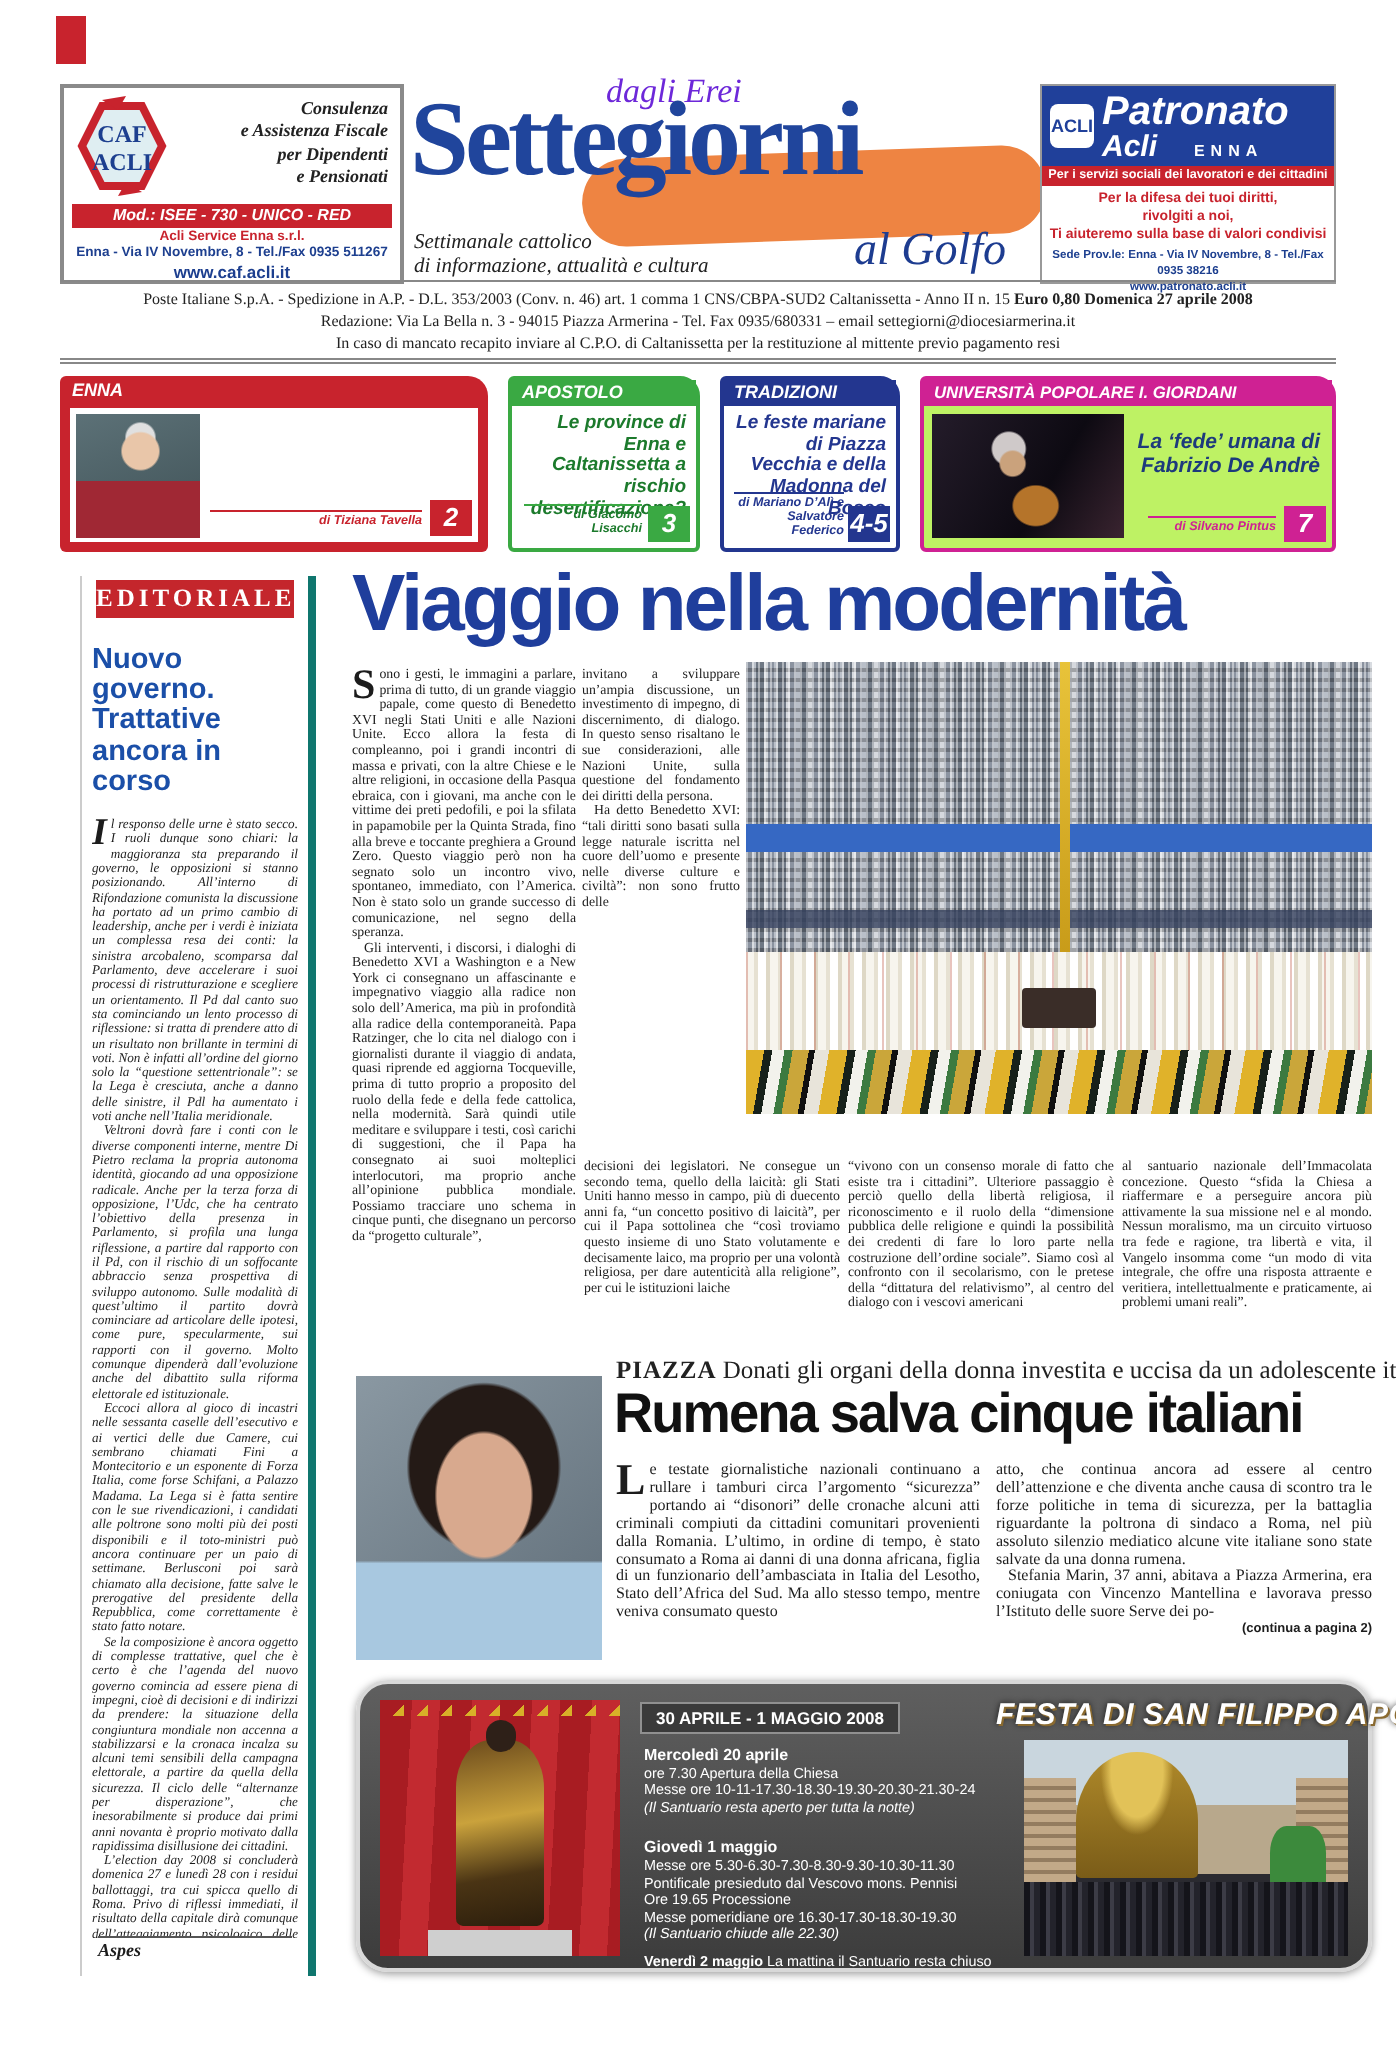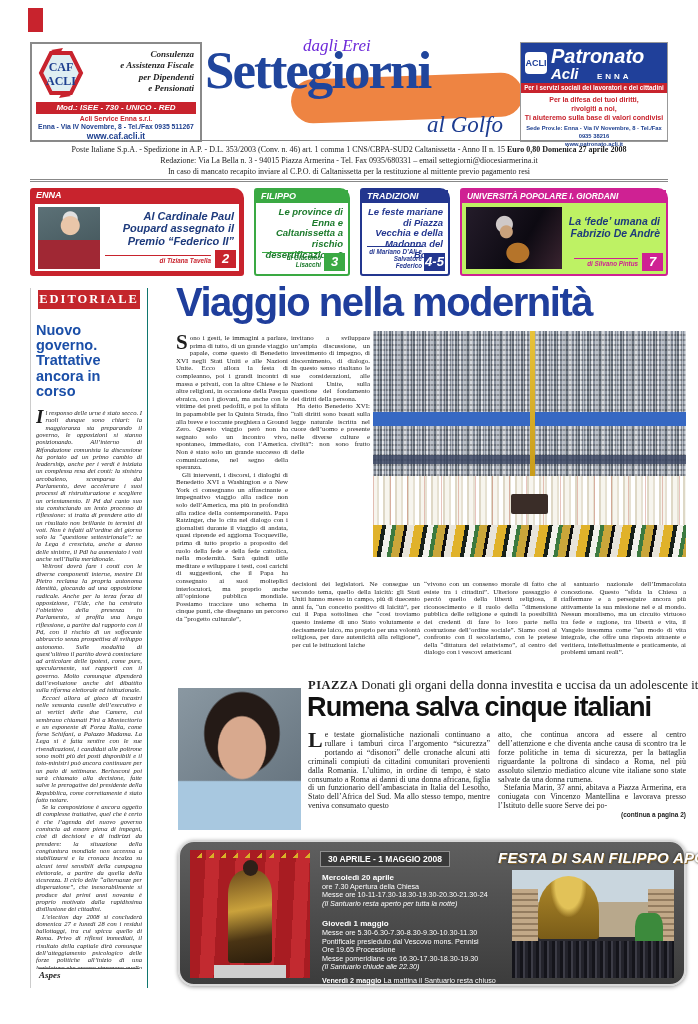--- a/index.html
+++ b/index.html
@@ -80,21 +80,21 @@
   .b3-label{position:absolute;left:0;top:0;width:100%;height:13px;background:#cf2193;line-height:13px;padding-left:5px;box-sizing:border-box;font-size:8.4px;}
   .b3-photo{position:absolute;left:4px;top:17px;width:96px;height:62px;
     background:radial-gradient(circle at 42% 40%,#caa27c 0 6px,rgba(0,0,0,0) 7px),
                radial-gradient(circle at 40% 28%,#cfc9c9 0 8px,rgba(0,0,0,0) 9px),
                radial-gradient(ellipse at 54% 74%,#b5742a 0 11px,rgba(0,0,0,0) 12px),
                linear-gradient(120deg,#241c2a,#0d0a12 60%,#3a2430);}
   .b3-title{position:absolute;left:104px;right:6px;top:26px;color:#1d3a7c;font-size:10.5px;}
   .b3-byline{position:absolute;left:112px;right:28px;bottom:6px;color:#cf2193;border-top:1px solid #cf2193;padding-top:2px;}
   .b3-page{background:#cf2193;}
   
-  .editorial{left:30px;top:288px;width:118px;height:700px;border-left:1px solid #ccc;border-right:1px solid #0f766e;box-sizing:border-box;padding:0 5px;}
+  .editorial{left:40px;top:288px;width:118px;height:700px;border-left:1px solid #ccc;border-right:4px solid #0f766e;box-sizing:border-box;padding:0 5px;}
   .ed-band{margin:2px 2px 0 2px;height:19px;background:#c4262c;color:#fff;text-align:center;
            font-weight:bold;font-size:12.5px;line-height:19px;letter-spacing:2px;}
   .ed-title{margin-top:14px;color:#1b4fa8;font-family:"Liberation Sans",sans-serif;font-weight:bold;font-size:14.5px;line-height:1.05;}
   .ed-body{margin-top:10px;font-style:italic;font-size:6.6px;line-height:7.3px;height:560px;overflow:hidden;}
   .ed-body p{margin:0 0 0 0;text-indent:6px;}
   .ed-body p:first-child{text-indent:0;}
   .ed-drop{float:left;font-size:19px;line-height:15px;font-weight:bold;padding-right:2px;font-style:italic;}
   .ed-sign{position:absolute;left:8px;right:8px;bottom:8px;border-top:1px solid #555;
            font-weight:bold;font-style:italic;font-size:9px;padding-top:1px;}
   
@@ -200,20 +200,24 @@
       <div class="caf-l1" style="color:#c8232d;">Acli Service Enna s.r.l.</div>
       <div class="caf-l2">Enna - Via IV Novembre, 8 - Tel./Fax 0935 511267</div>
       <div class="caf-web">www.caf.acli.it</div>
     </div>
   </div>
 
   <div class="abs masthead">
     <div class="mh-pre">dagli Erei</div>
     <div class="mh-swoosh"></div>
     <div class="mh-title">Settegiorni</div>
+    <div class="mh-sub">
+      <div>Settimanale cattolico</div>
+      <div>di informazione, attualità e cultura</div>
+    </div>
     <div class="mh-post">al Golfo</div>
   </div>
 
   <div class="abs pat-box">
     <div class="pat-head">
       <div class="pat-logo">
         <div class="pat-logo-sq">ACLI</div>
       </div>
       <div class="pat-titles">
         <div class="pat-t1">Patronato</div>
@@ -242,28 +246,27 @@
     </div>
     <div>Redazione: Via La Bella n. 3 - 94015 Piazza Armerina - Tel. Fax 0935/680331 – email settegiorni@diocesiarmerina.it</div>
     <div>In caso di mancato recapito inviare al C.P.O. di Caltanissetta per la restituzione al mittente previo pagamento resi</div>
   </div>
   <div class="abs double-rule"></div>
 
   <div class="abs banner b0">
     <div class="bn-label b0-label">ENNA</div>
     <div class="b0-inner">
       <div class="b0-photo"></div>
-      <div class="bn-title b0-title">Al Cardinale Paul Poupard assegnato il Premio “Federico II”</div>
       <div class="bn-byline b0-byline">di Tiziana Tavella</div>
       <div class="bn-page b0-page">2</div>
     </div>
   </div>
 
   <div class="abs banner b1">
-    <div class="bn-label b1-label">FILIPPO</div>
+    <div class="bn-label b1-label">APOSTOLO</div>
     <div class="bn-title b1-title">Le province di Enna e Caltanissetta a rischio desertificazione?</div>
     <div class="bn-byline b1-byline">di Giacomo Lisacchi</div>
     <div class="bn-page b1-page">3</div>
   </div>
 
   <div class="abs banner b2">
     <div class="bn-label b2-label">TRADIZIONI</div>
     <div class="bn-title b2-title">Le feste mariane di Piazza Vecchia e della Madonna del Bosco</div>
     <div class="bn-byline b2-byline">di Mariano D’Alì e Salvatore Federico</div>
     <div class="bn-page b2-page">4-5</div>

